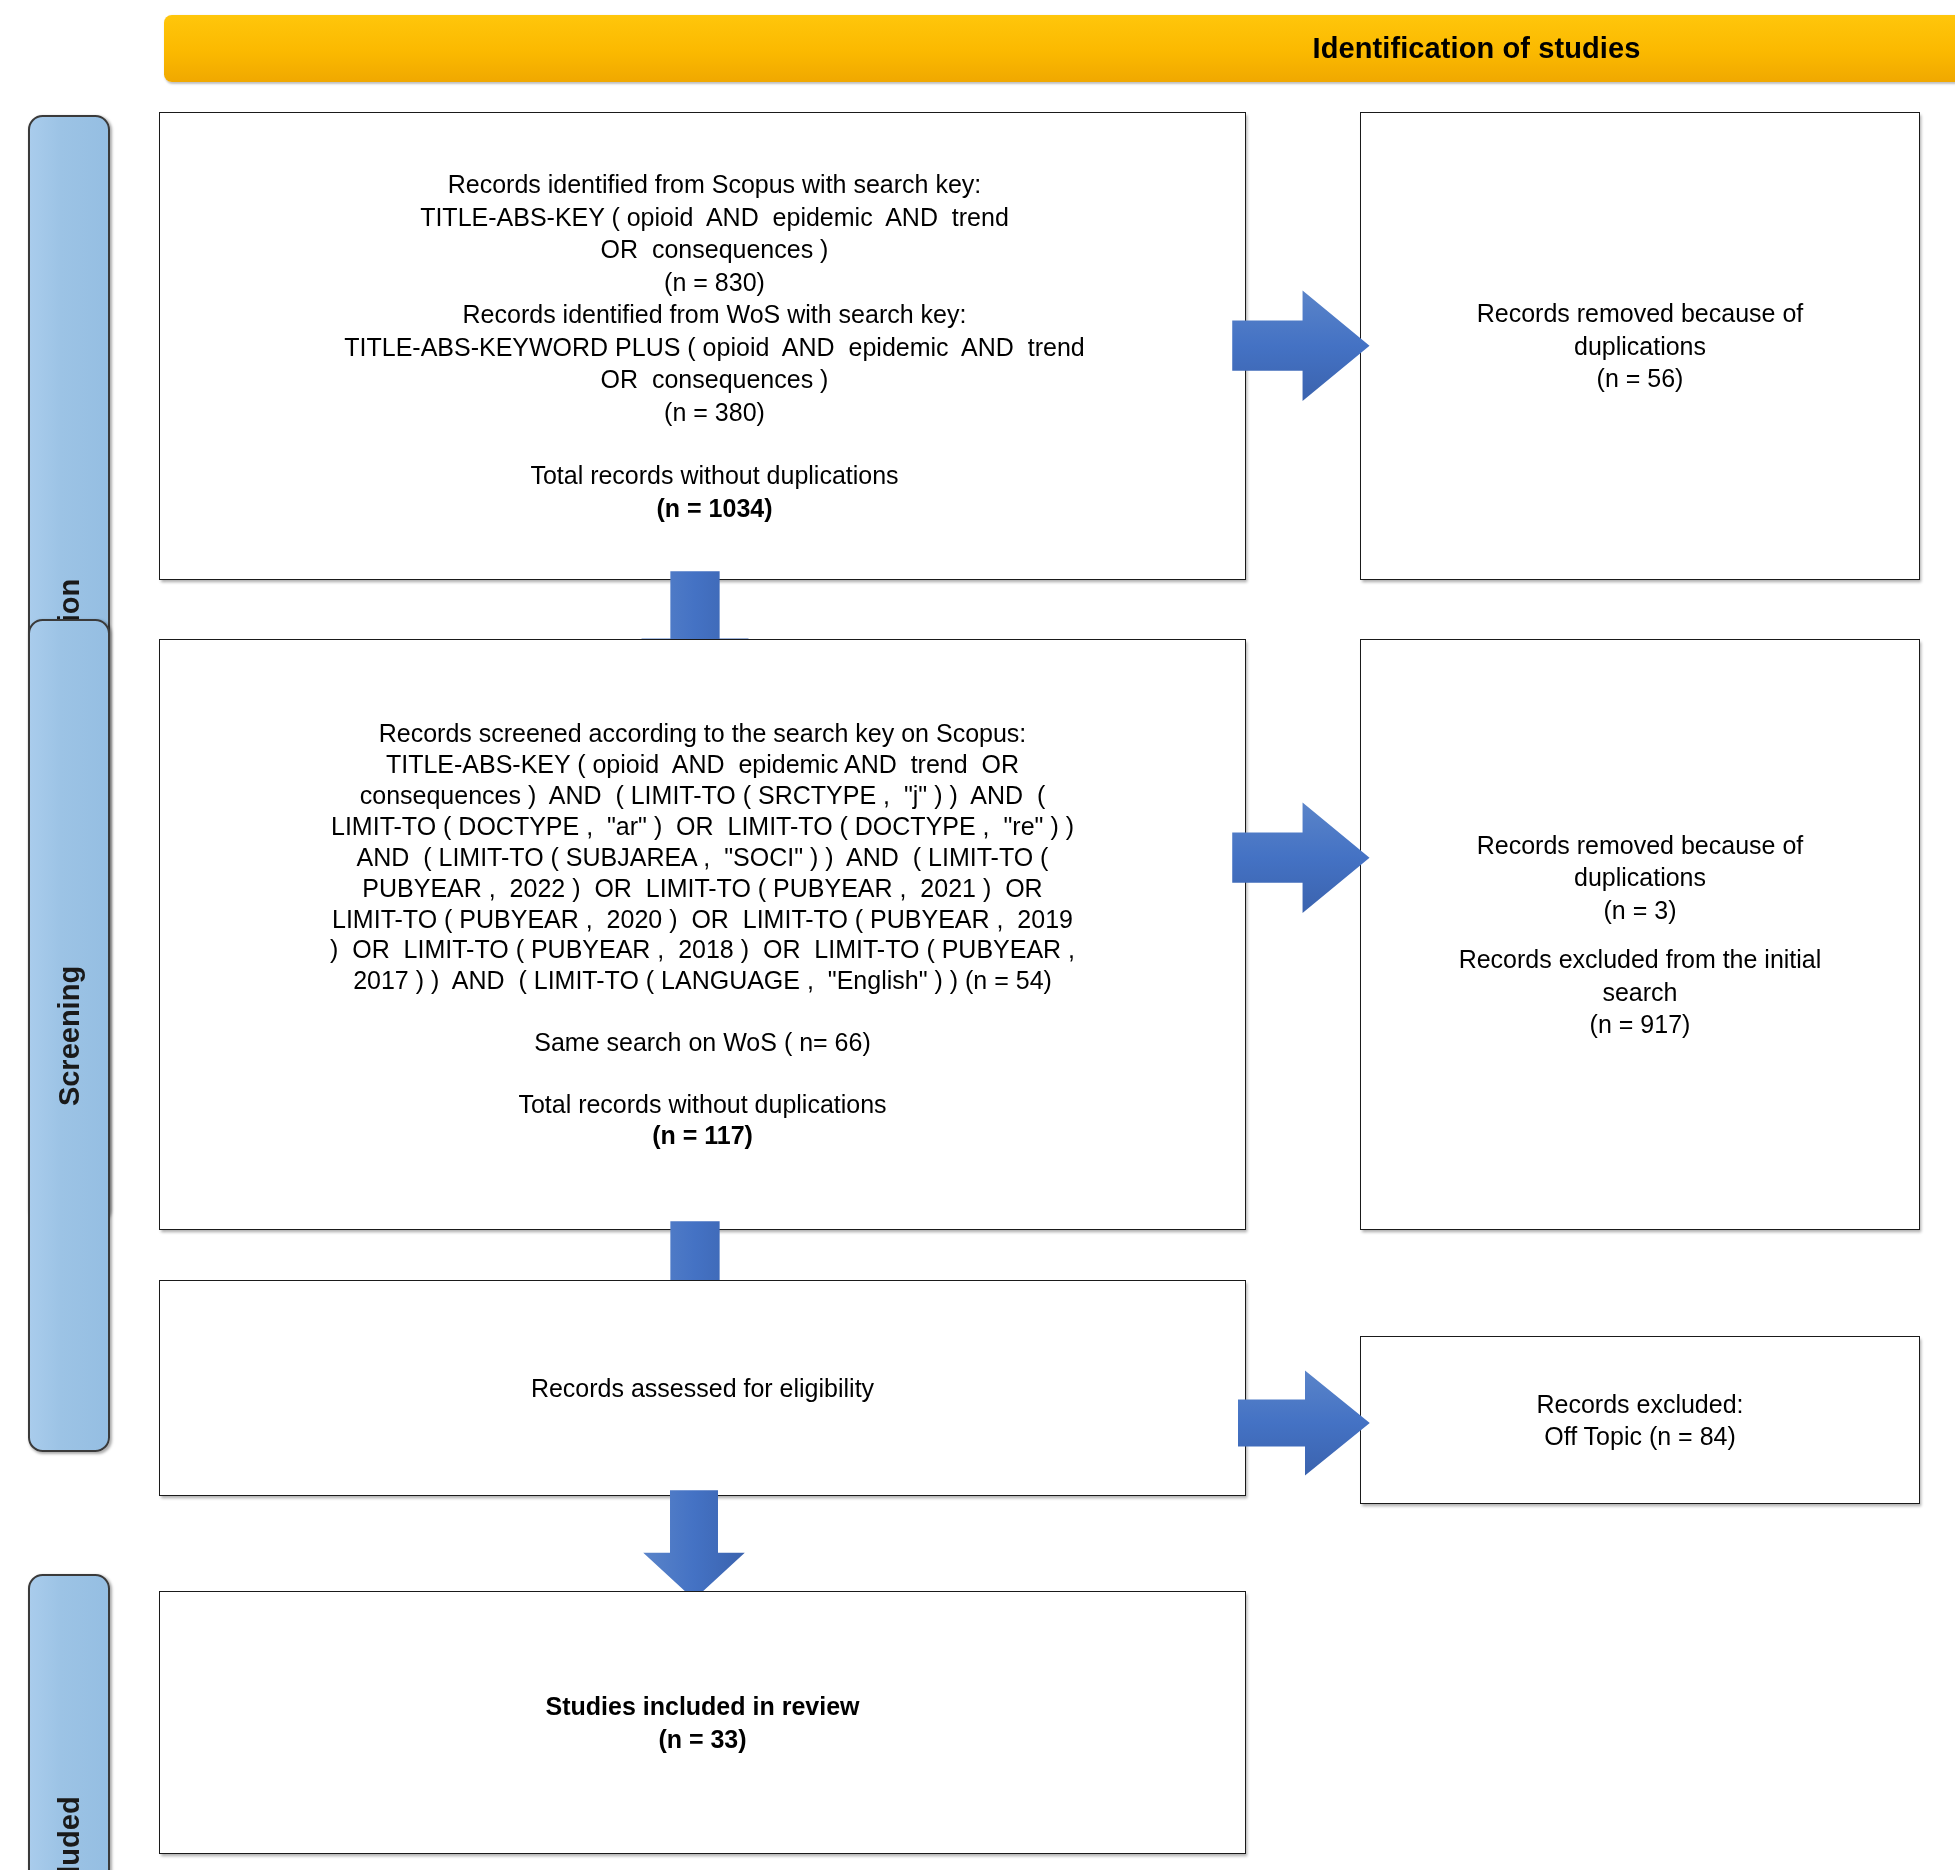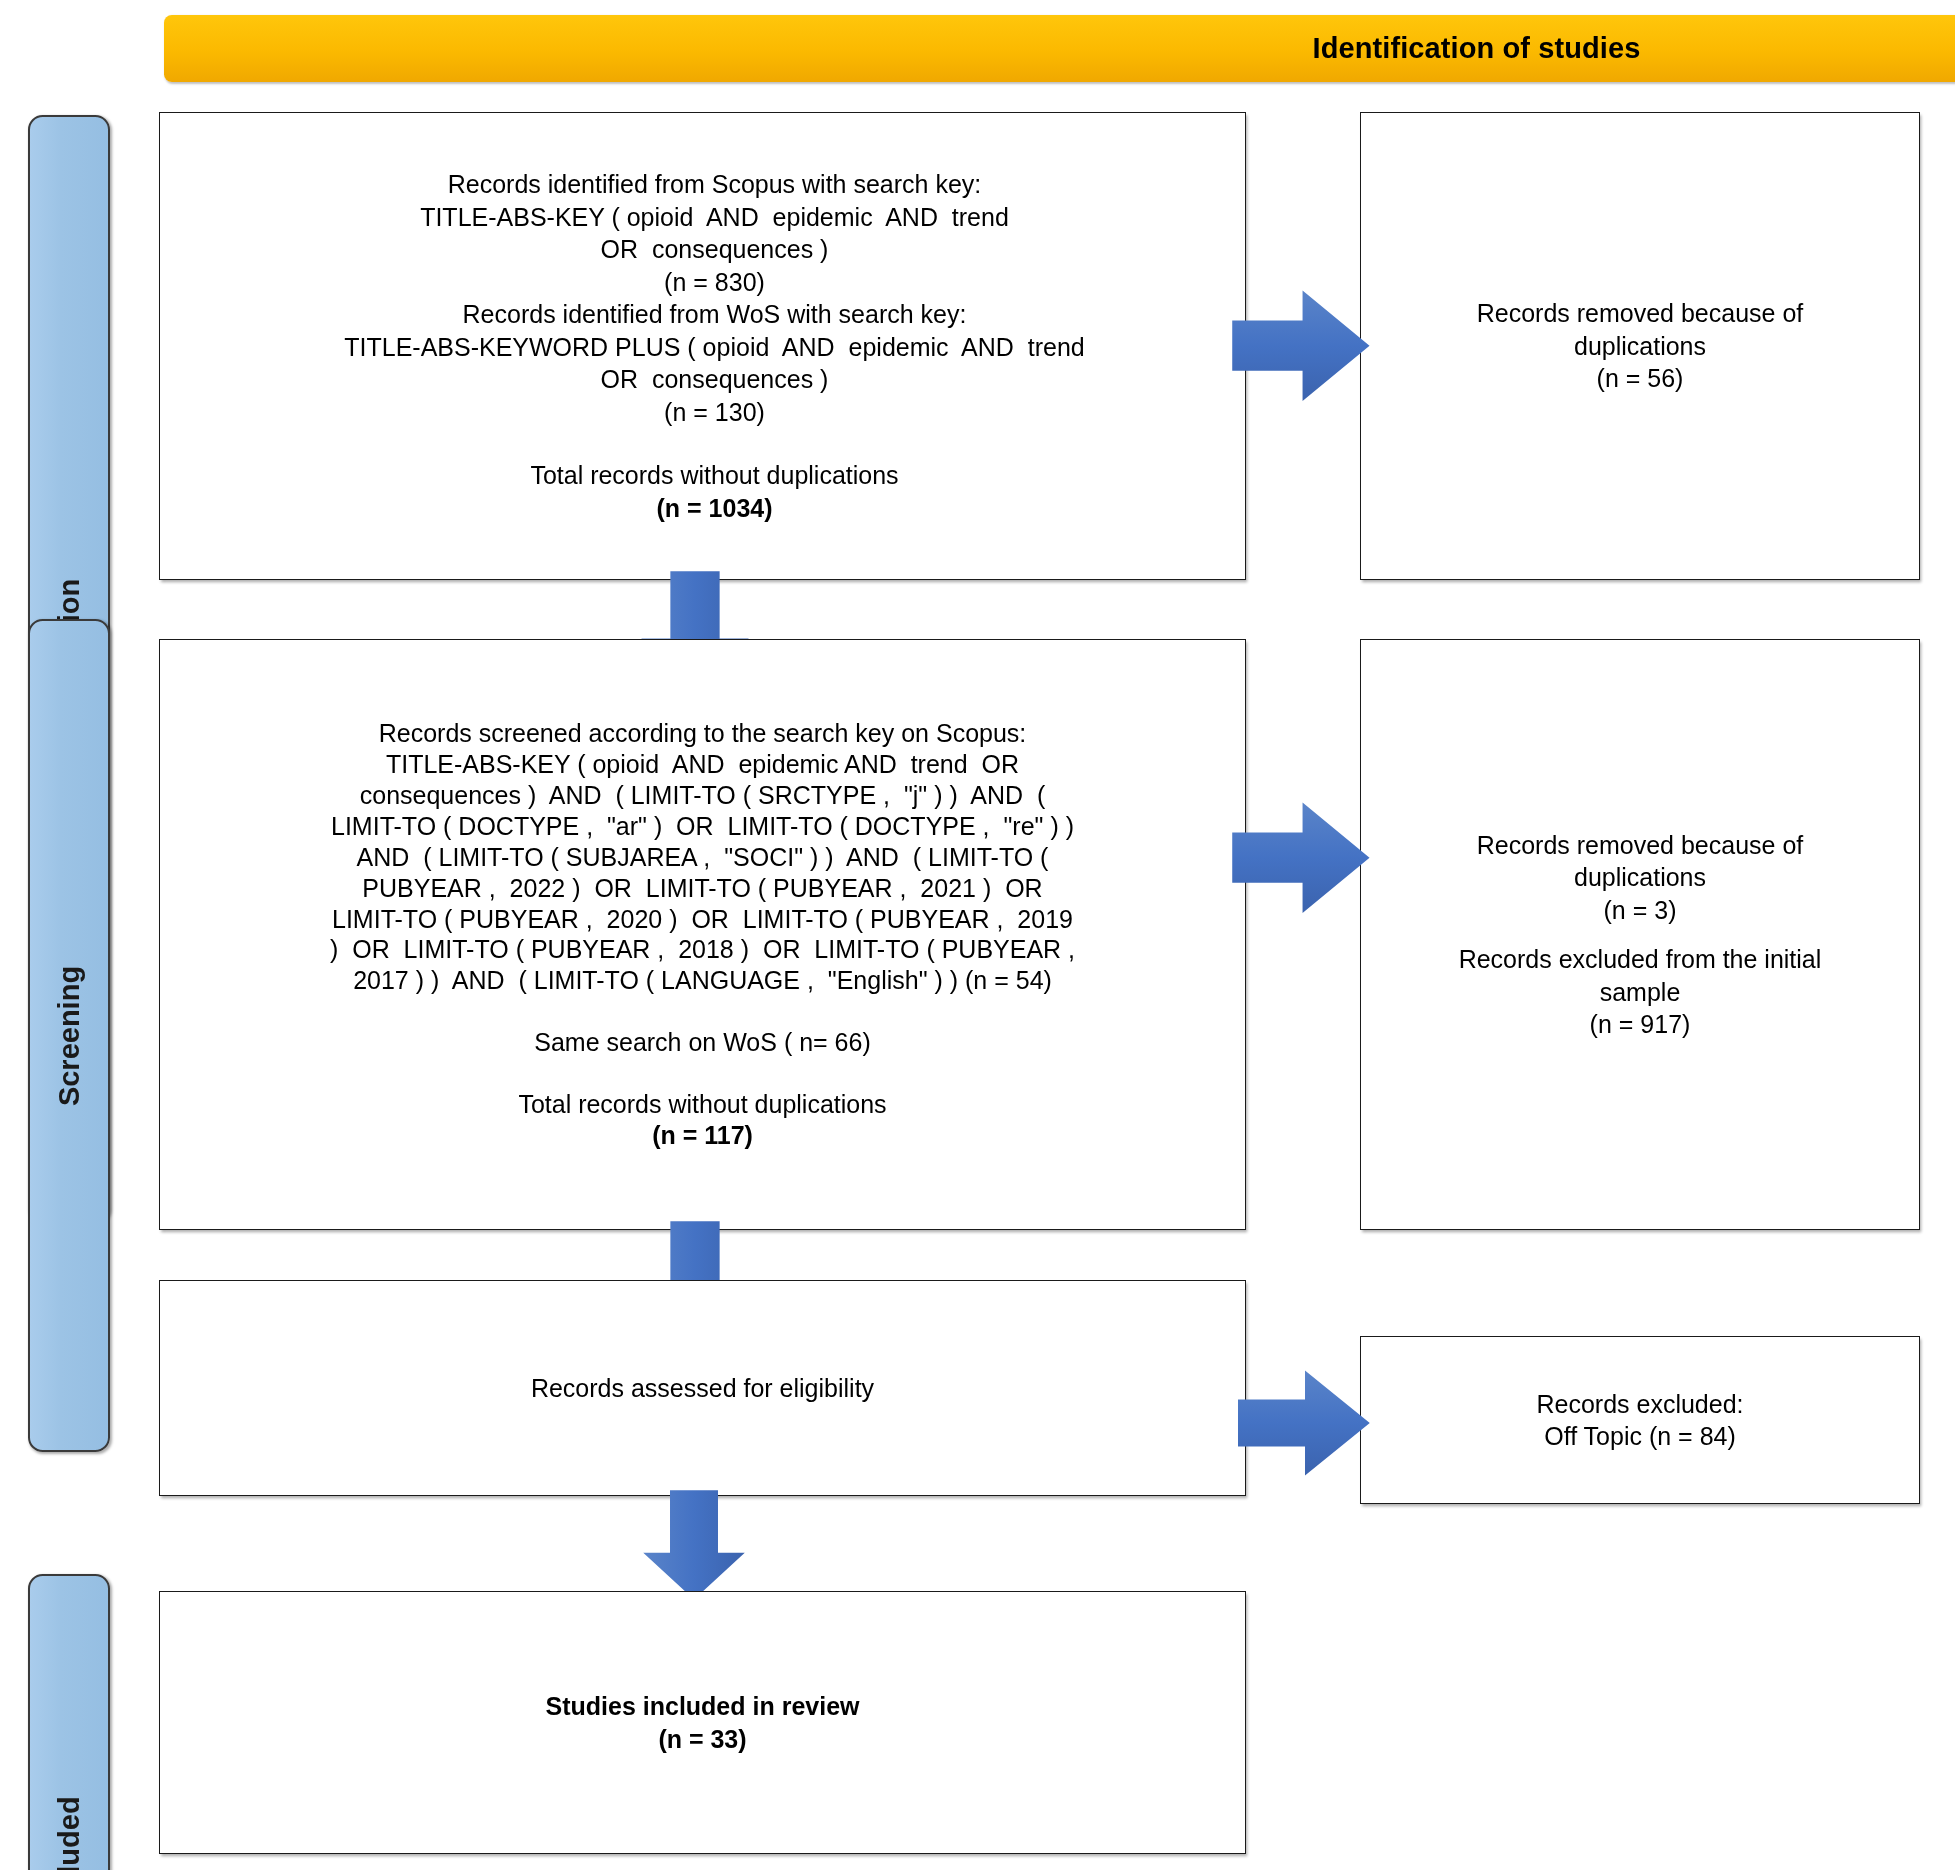--- a/index.html
+++ b/index.html
@@ -85,21 +85,21 @@
 
   <div class="fbox" style="left:159px;top:112px;width:1087px;height:468px;padding-left:24px;">
     <div class="inner">
       <div class="ln">Records identified from Scopus with search key:</div>
       <div class="ln">TITLE-ABS-KEY ( opioid  AND  epidemic  AND  trend</div>
       <div class="ln">OR  consequences )</div>
       <div class="ln">(n = 830)</div>
       <div class="ln">Records identified from WoS with search key:</div>
       <div class="ln">TITLE-ABS-KEYWORD PLUS ( opioid  AND  epidemic  AND  trend</div>
       <div class="ln">OR  consequences )</div>
-      <div class="ln">(n = 130)</div>
+      <div class="ln">(n = 380)</div>
       <div class="gap"></div>
       <div class="ln">Total records without duplications</div>
       <div class="ln bold">(n = 1034)</div>
     </div>
   </div>
 
   <div class="fbox" style="left:1360px;top:112px;width:560px;height:468px;">
     <div class="inner">
       <div class="ln">Records removed because of</div>
       <div class="ln">duplications</div>
@@ -152,21 +152,21 @@
     </div>
   </div>
 
   <div class="fbox" style="left:1360px;top:639px;width:560px;height:591px;">
     <div class="inner">
       <div class="ln">Records removed because of</div>
       <div class="ln">duplications</div>
       <div class="ln">(n = 3)</div>
       <div class="gap-sm"></div>
       <div class="ln">Records excluded from the initial</div>
-      <div class="ln">sample</div>
+      <div class="ln">search</div>
       <div class="ln">(n = 917)</div>
     </div>
   </div>
 
   <div class="arrow-right" style="left:1232px;top:798px;width:140px;height:120px;">
     <svg width="140" height="120" viewBox="0 0 250 215">
       <polygon points="0,62 126,62 126,8 246,107 126,206 126,152 0,152" fill="url(#agR1)"></polygon>
     </svg>
   </div>
 

